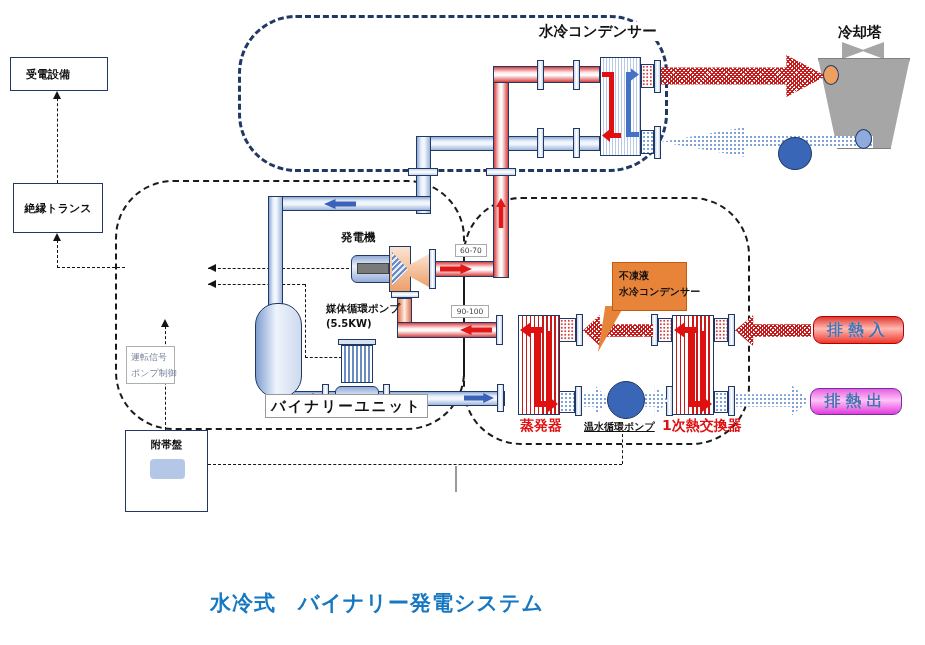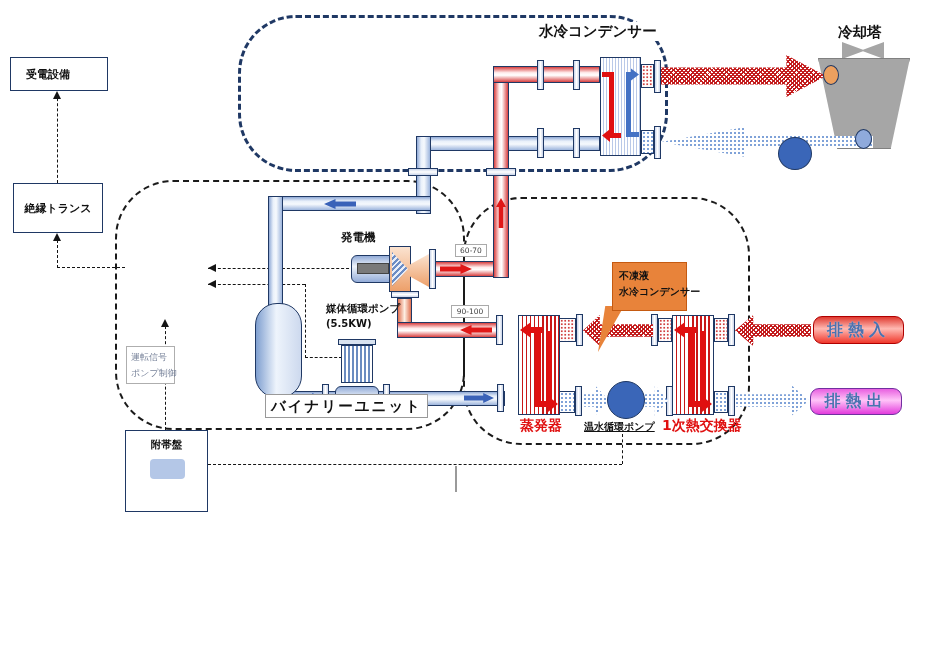--- a/index.html
+++ b/index.html
@@ -247,14 +247,15 @@
 
 
   <div class="abs" style="left:265px;top:394px;width:163px;height:24px;background:#fff;border:1.2px solid #999;display:flex;align-items:center;justify-content:center;z-index:6;">
     <span class="lab" style="font-size:14.5px;letter-spacing:2px;">バイナリーユニット</span>
   </div>
 
   <div class="abs lab redlab" style="left:520px;top:417px;font-size:14px;">蒸発器</div>
   <div class="abs lab" style="left:584px;top:420px;font-size:10px;text-decoration:underline;">温水循環ポンプ</div>
   <div class="abs lab redlab" style="left:662px;top:417px;font-size:14px;">1次熱交換器</div>
 
+  <div class="abs lab" style="left:210px;top:589px;font-size:21px;color:#1778c2;letter-spacing:1px;">水冷式　バイナリー発電システム</div>
 
 </div>
 
 </body></html>

